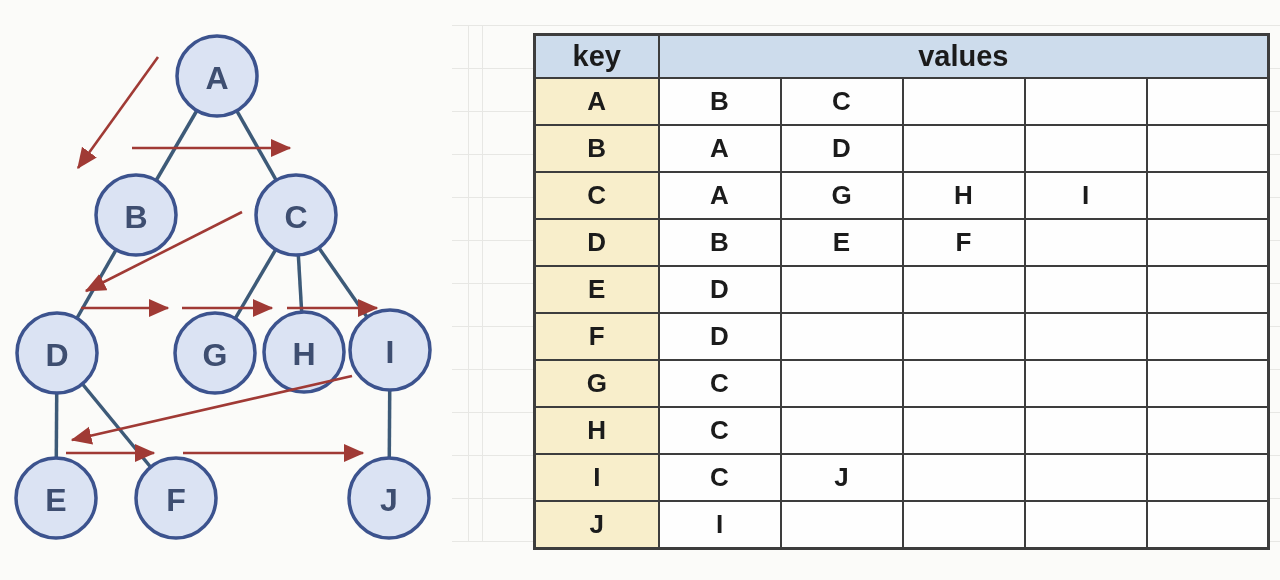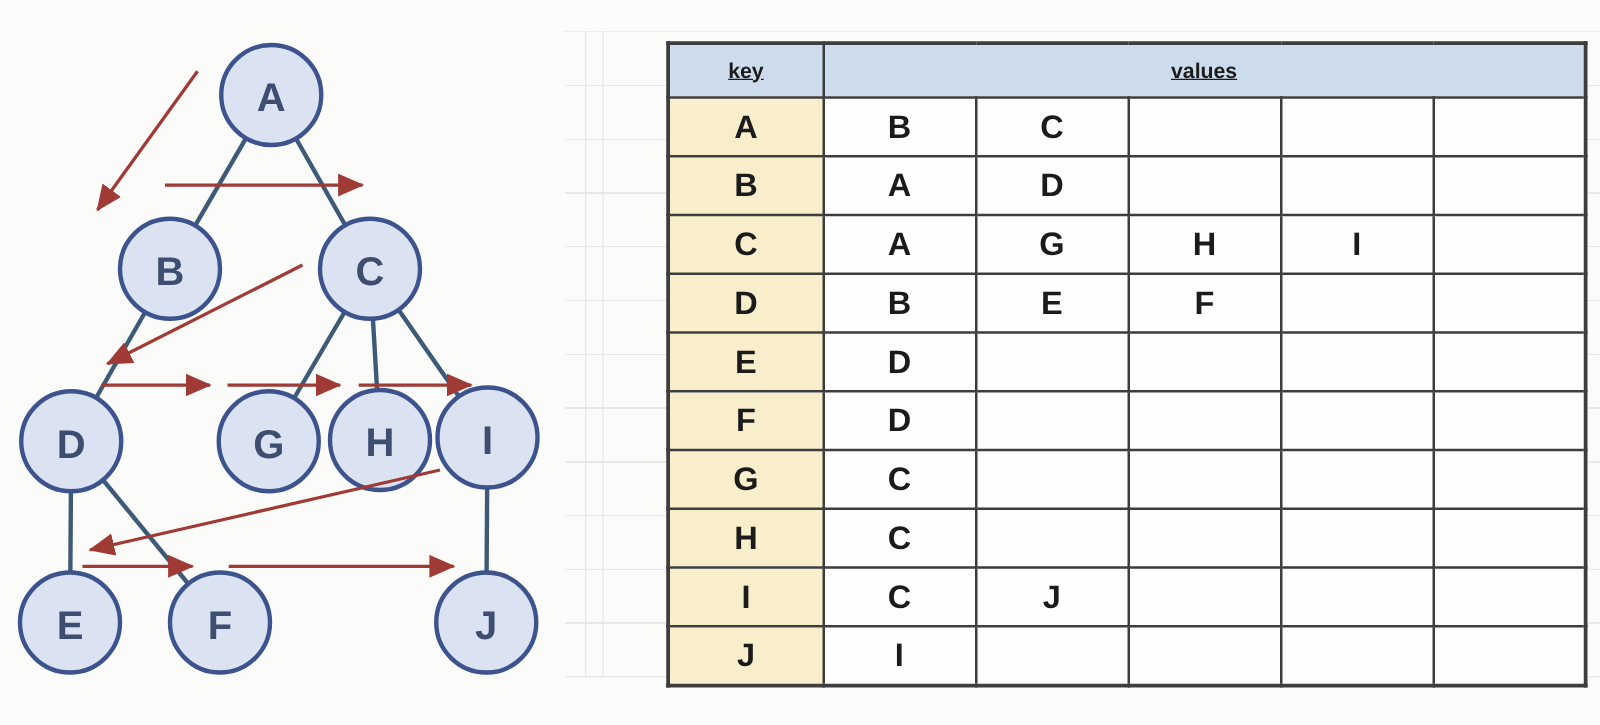--- a/index.html
+++ b/index.html
@@ -59,22 +59,21 @@
     padding: 0;
     font-weight: bold;
     color: #1b1b1b;
     font-size: 26px;
     overflow: hidden;
   }
   table.adj { border: 3px solid var(--border-color); }
   table.adj thead th {
     height: 41px;
     background: var(--header-bg);
-    font-size: 17px;
-    text-decoration: underline;
+    font-size: 29px;
   }
   table.adj tbody tr { height: 47px; }
   table.adj td.key {
     background: var(--key-bg);
   }
   table.adj td.val {
     background: #fefefe;
   }
   col.c-key { width: 124px; }
   col.c-val { width: 122px; }

